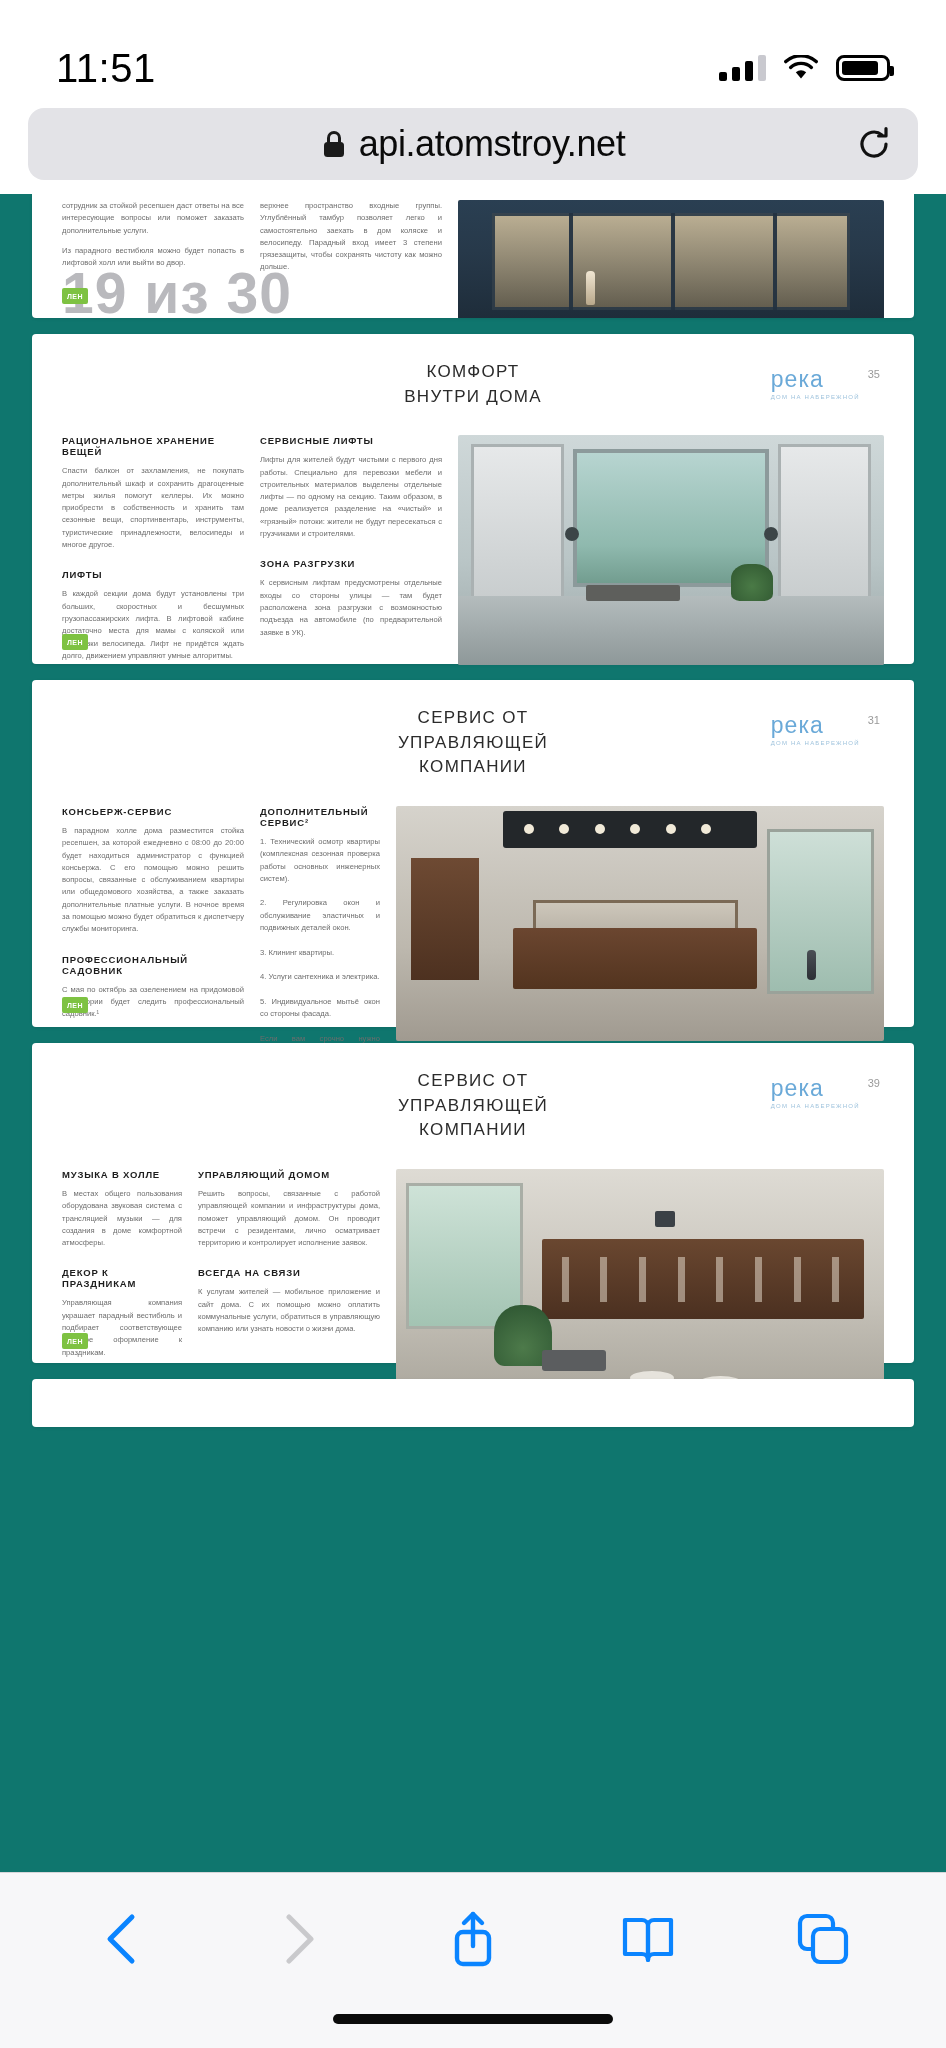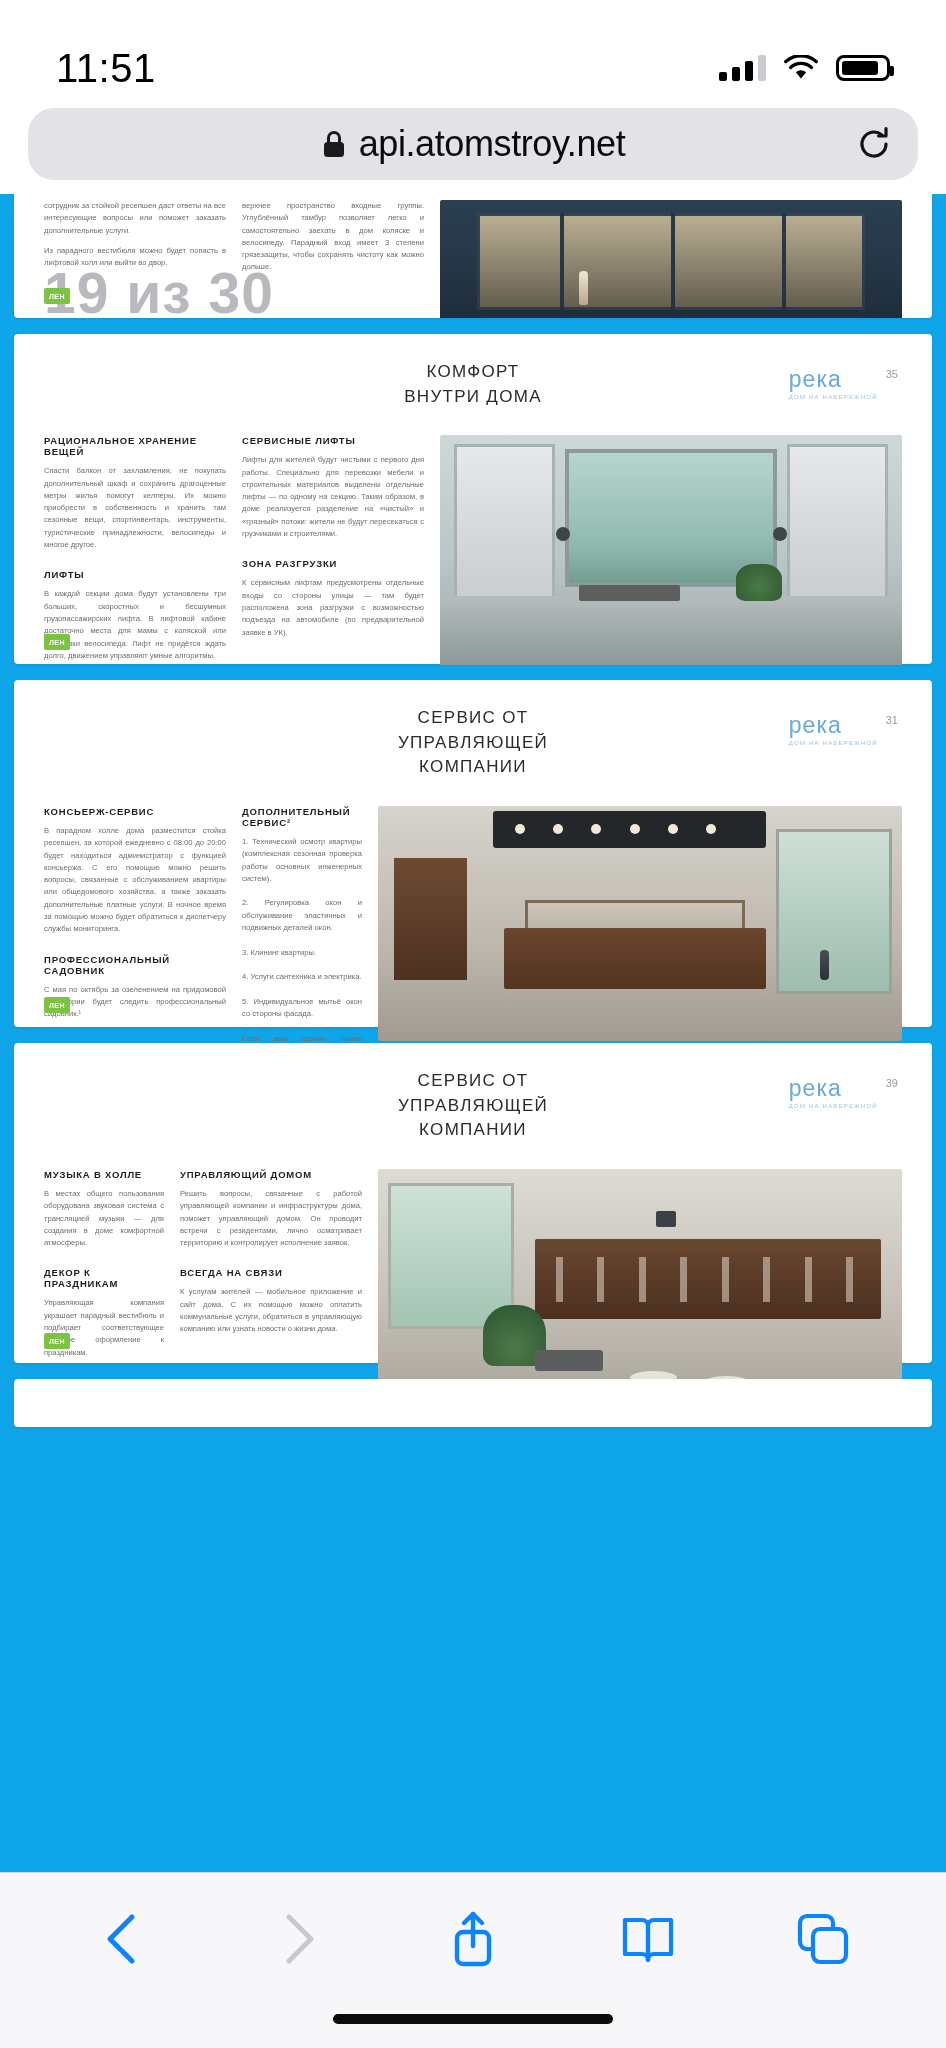--- a/index.html
+++ b/index.html
@@ -59,21 +59,21 @@
 
   
   .urlbar-wrap {
     flex: 0 0 86px;
     background: #ffffff;
     padding: 0 28px 14px 28px;
   }
   .urlbar {
     height: 72px;
     background: #e3e3e7;
-    border-radius: 26px;
+    border-radius: 16px;
     display: flex;
     align-items: center;
     justify-content: center;
     position: relative;
     padding: 0 26px;
   }
   .url-lock { margin-right: 12px; display: flex; align-items: center; }
   .url-text {
     font-size: 36px;
     color: #0a0a0a;
@@ -83,24 +83,24 @@
     position: absolute;
     right: 24px;
     top: 50%;
     transform: translateY(-50%);
     display: flex; align-items: center; justify-content: center;
   }
 
   
   .content {
     flex: 1 1 auto;
-    background: #0ea5e9;
+    background: #0f766e;
     overflow: hidden;
     position: relative;
-    padding: 0 14px;
+    padding: 0 32px;
   }
 
   .page {
     background: #fff;
     border-radius: 4px;
     box-shadow: 0 1px 3px rgba(0,0,0,0.10);
     margin-bottom: 16px;
     position: relative;
     padding: 26px 30px 22px 30px;
   }

